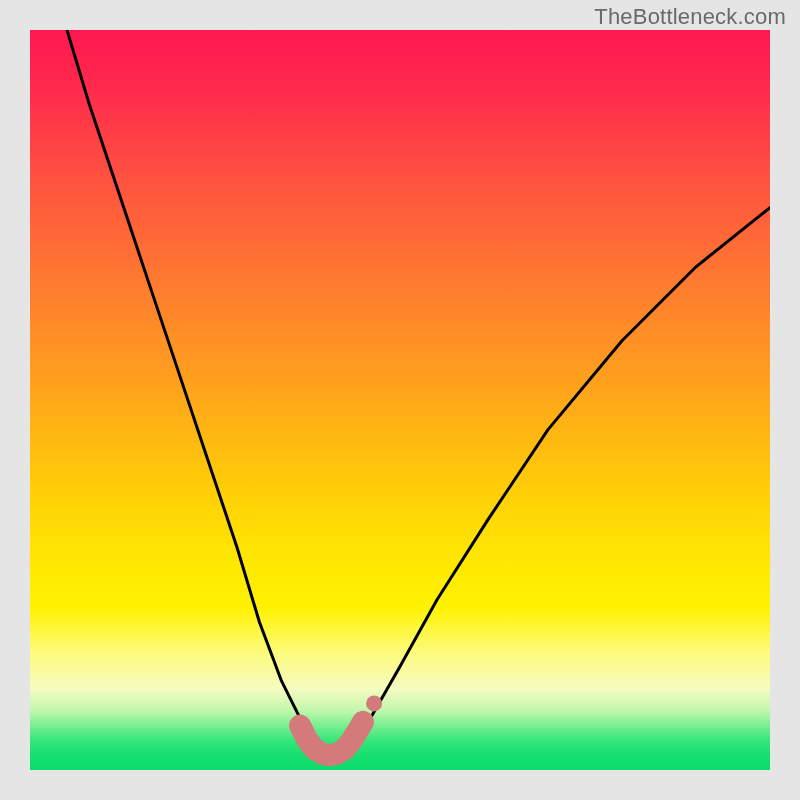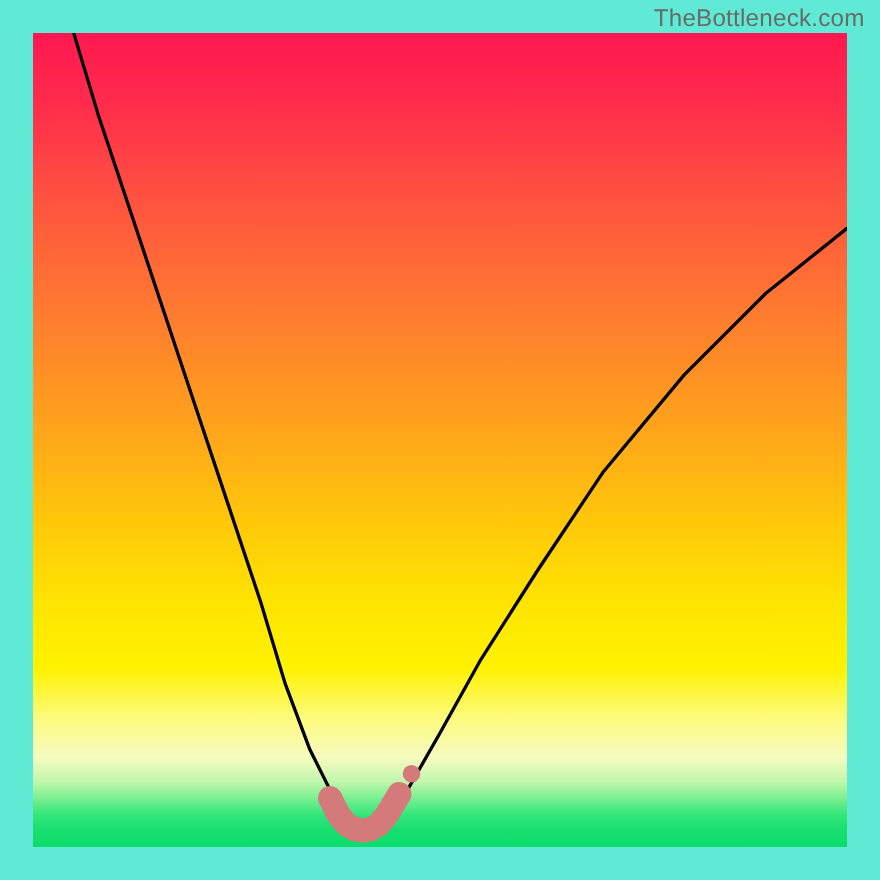--- a/index.html
+++ b/index.html
@@ -10,21 +10,21 @@
     background: #000;
     position: relative;
     font-family: Arial, Helvetica, sans-serif;
   }
   .frame {
     position: absolute;
     top: 0;
     left: 0;
     width: 800px;
     height: 800px;
-    background: #5eead4;
+    background: #e5e5e5;
     text-align: right;
   }
   .plot-area {
     position: absolute;
     top: 30px;
     left: 30px;
     width: 740px;
     height: 740px;
     overflow: hidden;
   }

